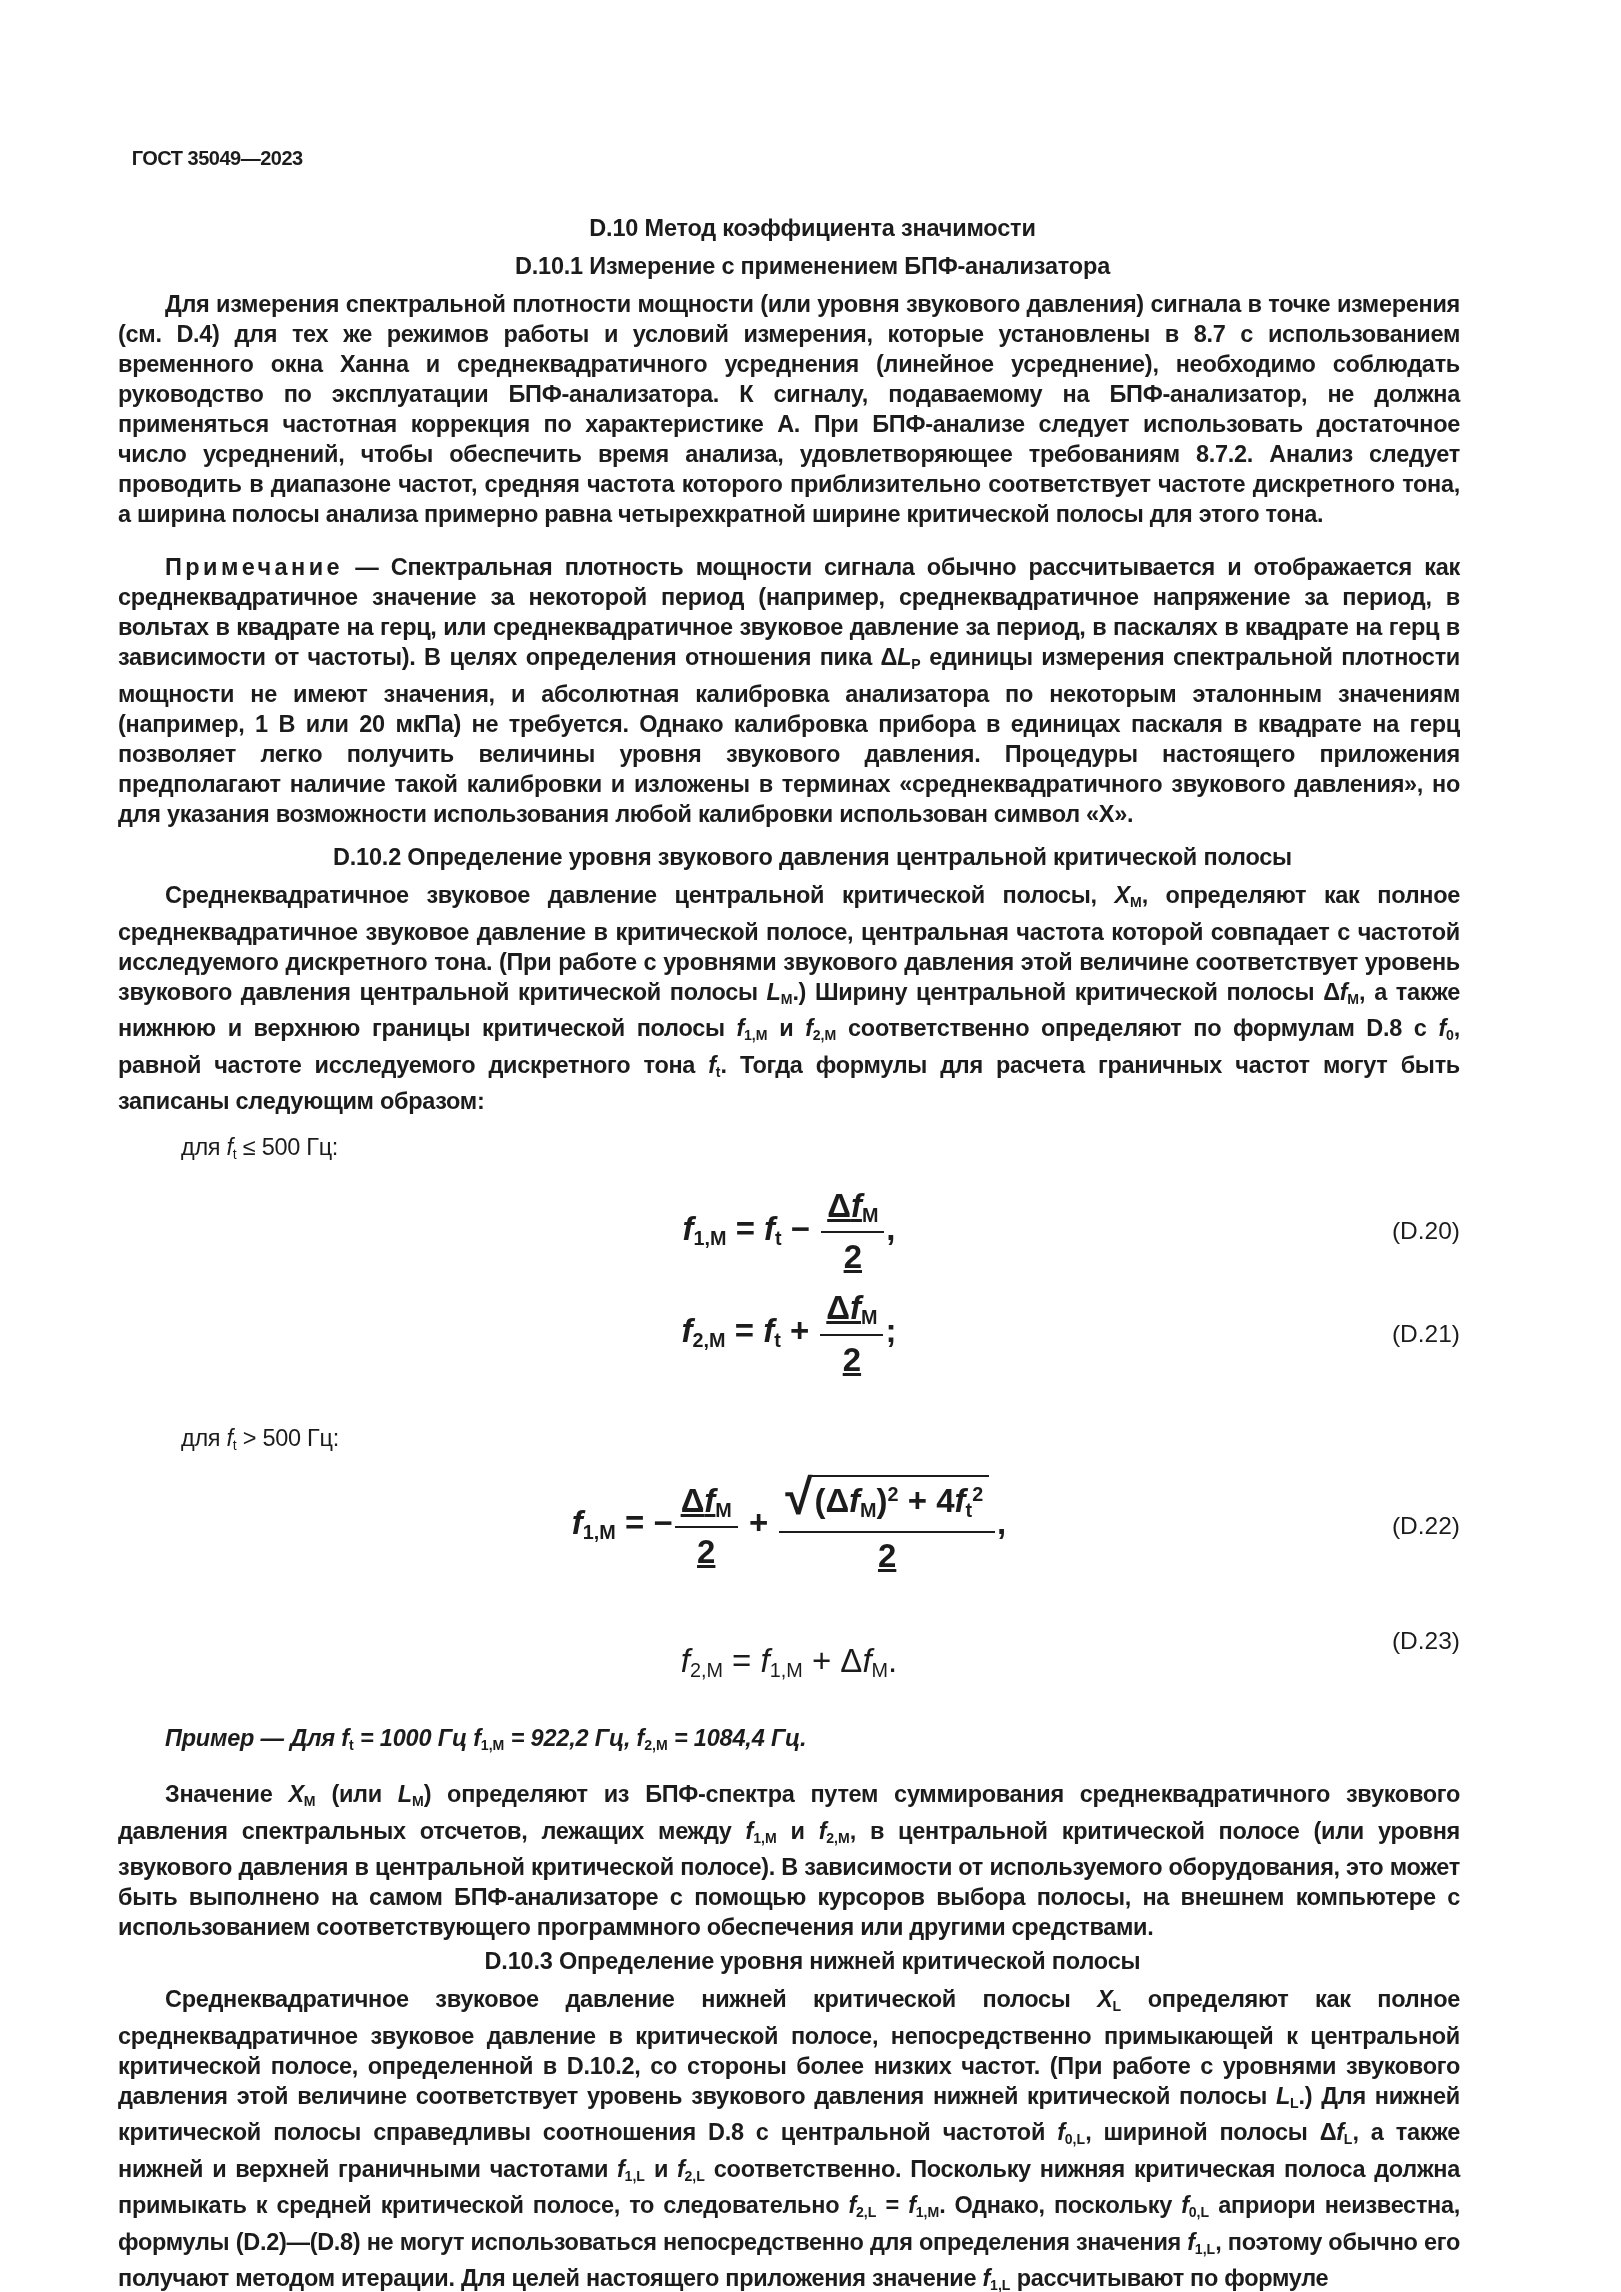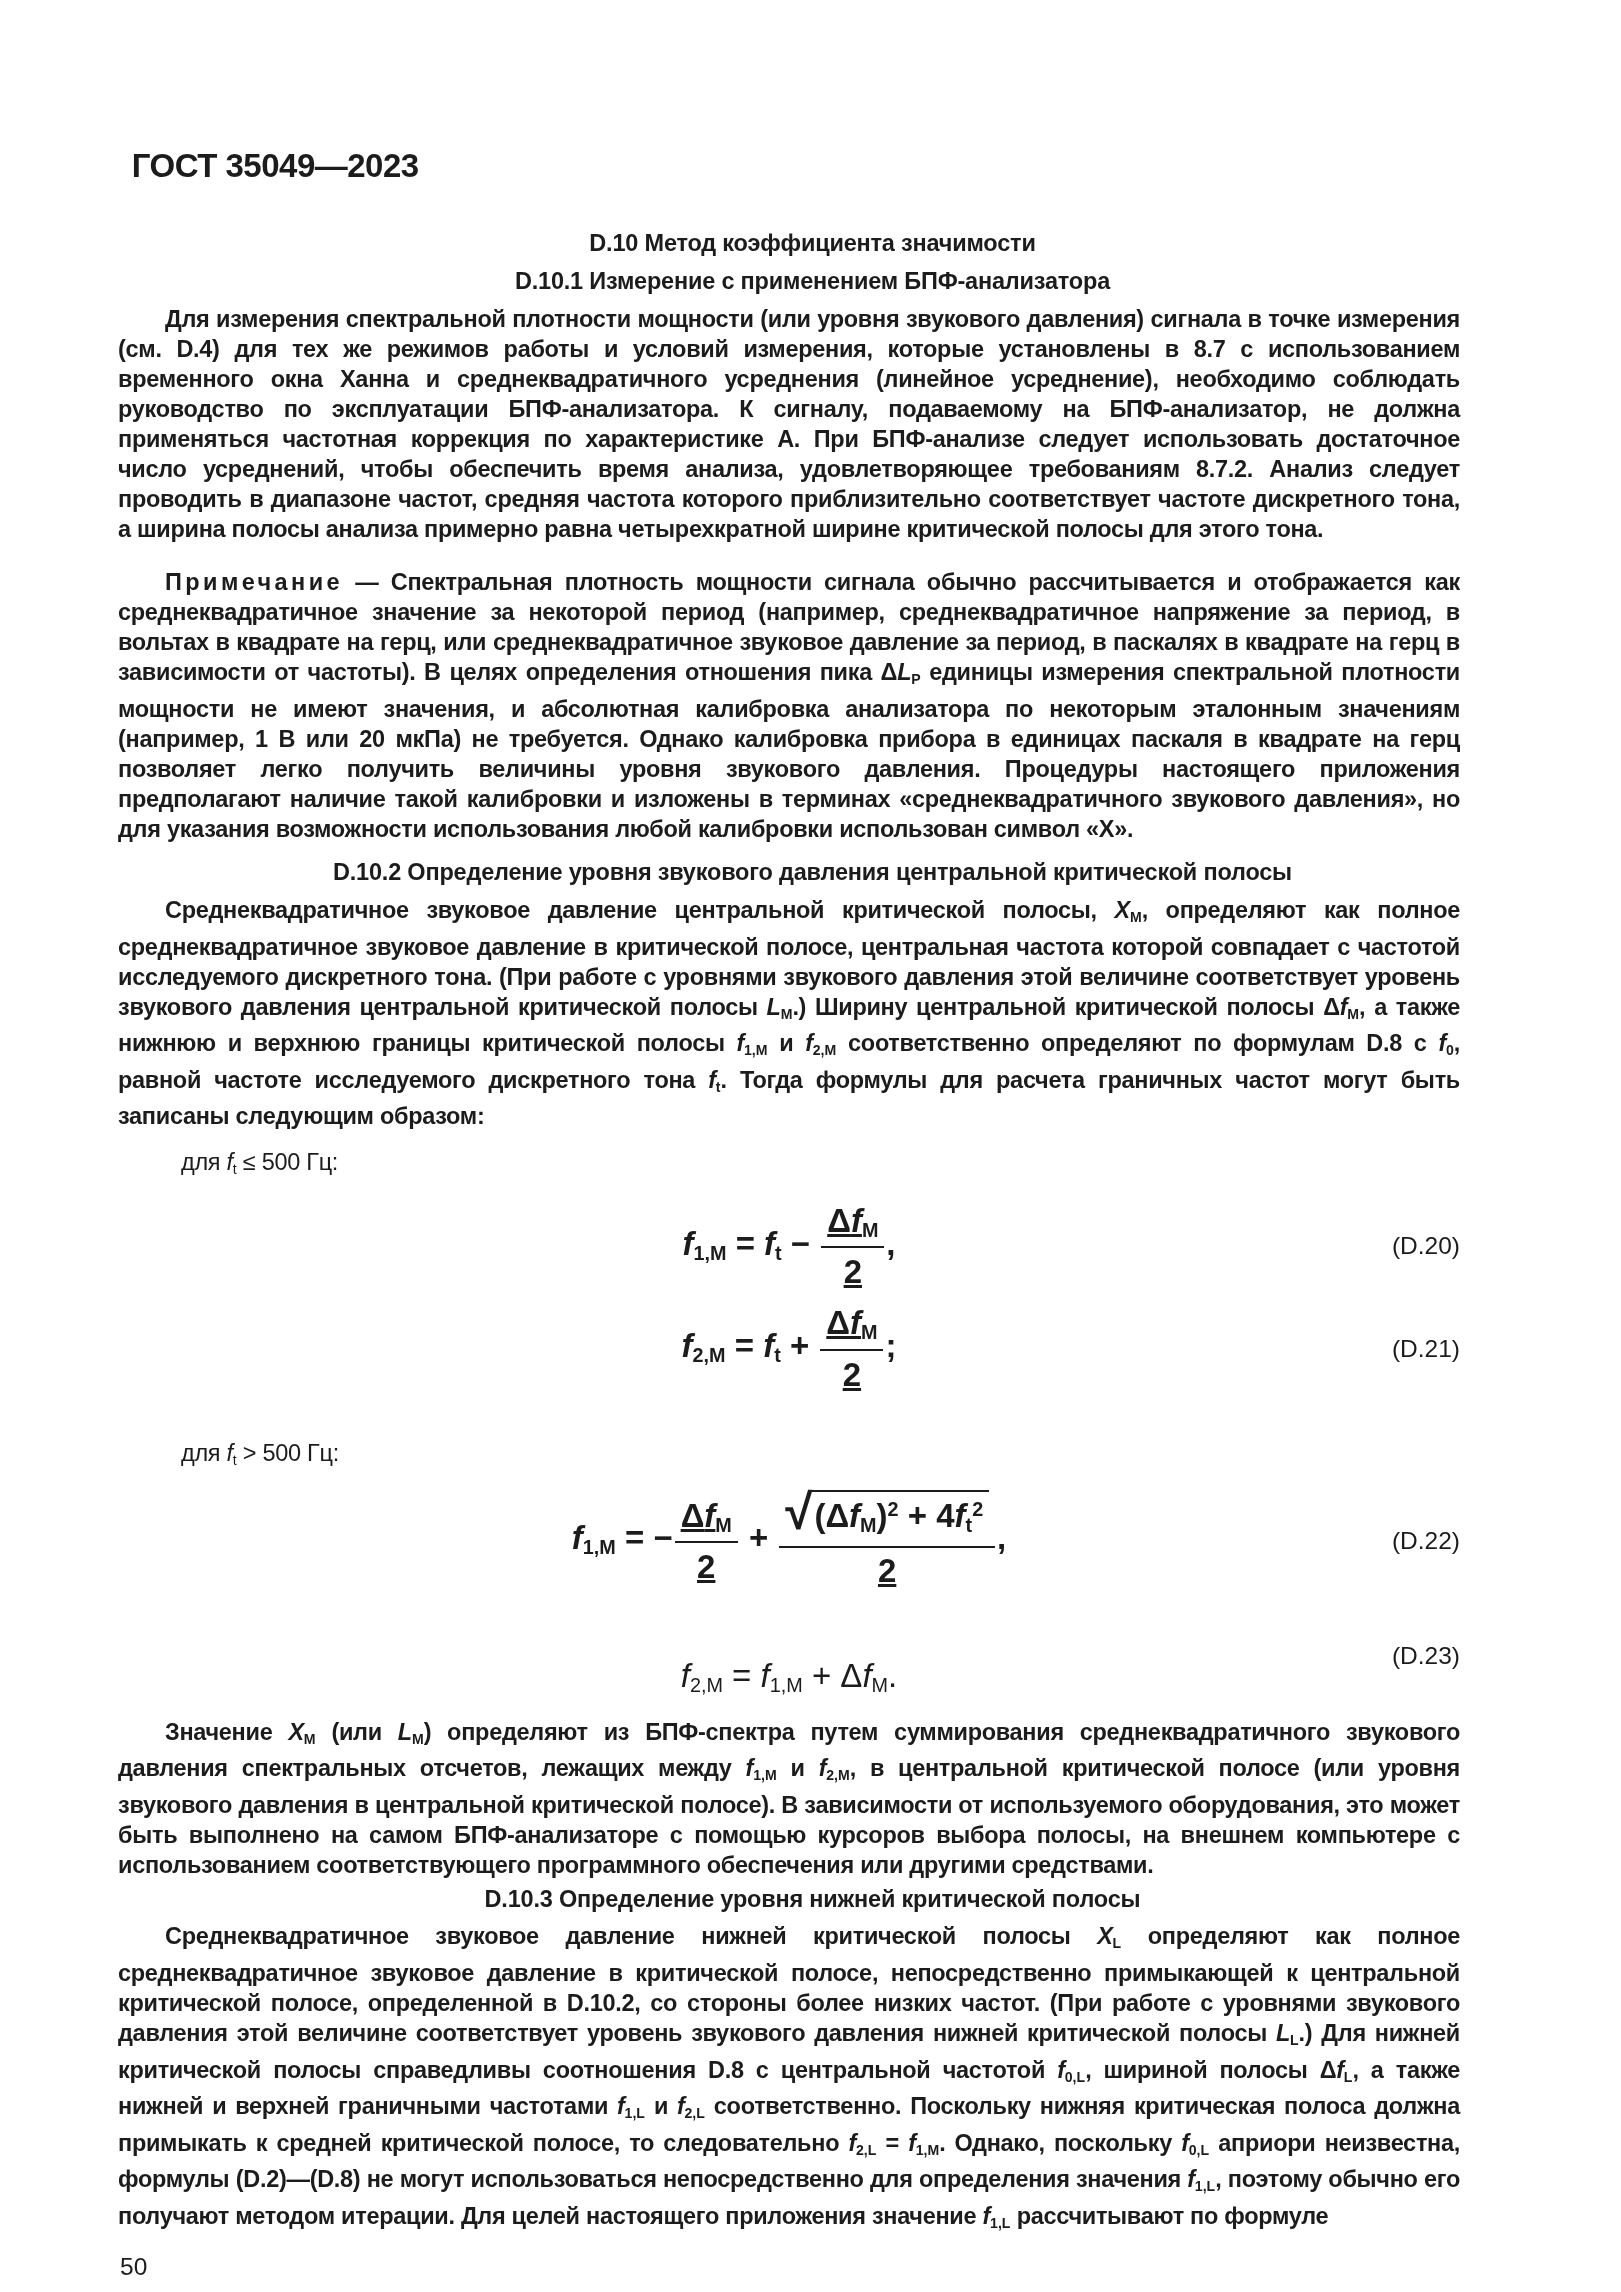--- a/index.html
+++ b/index.html
@@ -5,21 +5,21 @@
   html,body{margin:0;padding:0;}
   body{
     width:1621px;height:2293px;background:#ffffff;color:#1c1c1c;
     font-family:"Liberation Sans", sans-serif;overflow:hidden;
   }
   .page{
     box-sizing:border-box;width:1621px;height:2293px;
     padding:147px 161px 0 118px;position:relative;
   }
   .doc-header{
-    font-weight:bold;font-size:33px;letter-spacing:-0.5px;margin:0 0 43px 13.7px;
+    font-weight:bold;font-size:20px;letter-spacing:-0.5px;margin:0 0 43px 13.7px;
   }
   .heading{
     font-weight:bold;font-size:23.5px;letter-spacing:-0.2px;line-height:30px;
     text-indent:47px;margin:9.8px 0 7.8px;text-align:center;
   }
   .para{
     margin:0;font-size:23.5px;letter-spacing:-0.3px;line-height:30px;
     text-align:justify;text-indent:47px;font-weight:bold;
   }
   .fline{
@@ -77,19 +77,20 @@
         <div class="fbody fbold"><span class="it">f</span><span class="sb">1,M</span><span> = −</span><span class="fr"><span class="fn"><span>Δ</span><span class="it">f</span><span class="sb">M</span></span><span class="fd"><span>2</span></span></span><span> + </span><span class="fr"><span class="fn"><span class="sq">
                 <span class="rad">√</span>
                 <span class="sqc"><span>(</span><span>Δ</span><span class="it">f</span><span class="sb">M</span><span>)</span><span class="sp2">2</span><span> + 4</span><span class="it">f</span><span class="sb">t</span><span class="sp2">2</span></span>
               </span></span><span class="fd"><span>2</span></span></span><span>,</span></div>
         <div class="fnum">(D.22)</div>
       </div>
       <div class="frow" style="margin-top: 23.5px; align-items: flex-end;">
         <div class="fbody"><span class="it">f</span><span class="sb">2,M</span><span> = </span><span class="it">f</span><span class="sb">1,M</span><span> + Δ</span><span class="it">f</span><span class="sb">M</span><span>.</span></div>
         <div class="fnum">(D.23)</div>
       </div>
+      <p class="example" style="margin-top: 41px;"><span>Пример — Для </span><span>f</span><span class="sb">t</span><span> = 1000 Гц </span><span>f</span><span class="sb">1,M</span><span> = 922,2 Гц, </span><span>f</span><span class="sb">2,M</span><span> = 1084,4 Гц.</span></p>
       <p class="para" style="margin-top: 19.6px;"><span>Значение </span><span class="it">X</span><span class="sb">M</span><span> (или </span><span class="it">L</span><span class="sb">M</span><span>) определяют из БПФ-спектра путем суммирования среднеквадратичного звукового давления спектральных отсчетов, лежащих между </span><span class="it">f</span><span class="sb">1,M</span><span> и </span><span class="it">f</span><span class="sb">2,M</span><span>, в центральной критической полосе (или уровня звукового давления в центральной критической полосе). В зависимости от используемого оборудования, это может быть выполнено на самом БПФ-анализаторе с помощью курсоров выбора полосы, на внешнем компьютере с использованием соответствующего программного обеспечения или другими средствами.</span></p>
       <div class="heading" style="margin-top: 3.9px;"><span>D.10.3 Определение уровня нижней критической полосы</span></div>
       <p class="para"><span>Среднеквадратичное звуковое давление нижней критической полосы </span><span class="it">X</span><span class="sb">L</span><span> определяют как полное среднеквадратичное звуковое давление в критической полосе, непосредственно примыкающей к центральной критической полосе, определенной в D.10.2, со стороны более низких частот. (При работе с уровнями звукового давления этой величине соответствует уровень звукового давления нижней критической полосы </span><span class="it">L</span><span class="sb">L</span><span>.) Для нижней критической полосы справедливы соотношения D.8 с центральной частотой </span><span class="it">f</span><span class="sb">0,L</span><span>, шириной полосы Δ</span><span class="it">f</span><span class="sb">L</span><span>, а также нижней и верхней граничными частотами </span><span class="it">f</span><span class="sb">1,L</span><span> и </span><span class="it">f</span><span class="sb">2,L</span><span> соответственно. Поскольку нижняя критическая полоса должна примыкать к средней критической полосе, то следовательно </span><span class="it">f</span><span class="sb">2,L</span><span> = </span><span class="it">f</span><span class="sb">1,M</span><span>. Однако, поскольку </span><span class="it">f</span><span class="sb">0,L</span><span> априори неизвестна, формулы (D.2)—(D.8) не могут использоваться непосредственно для определения значения </span><span class="it">f</span><span class="sb">1,L</span><span>, поэтому обычно его получают методом итерации. Для целей настоящего приложения значение </span><span class="it">f</span><span class="sb">1,L</span><span> рассчитывают по формуле</span></p>
     </div>
   <div class="page-num">50</div>
 </div>
 
 
 </body></html>

